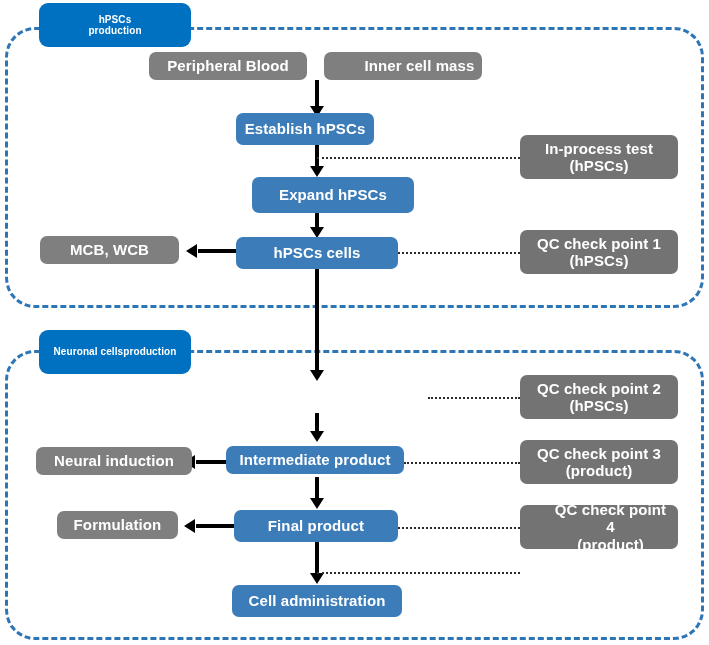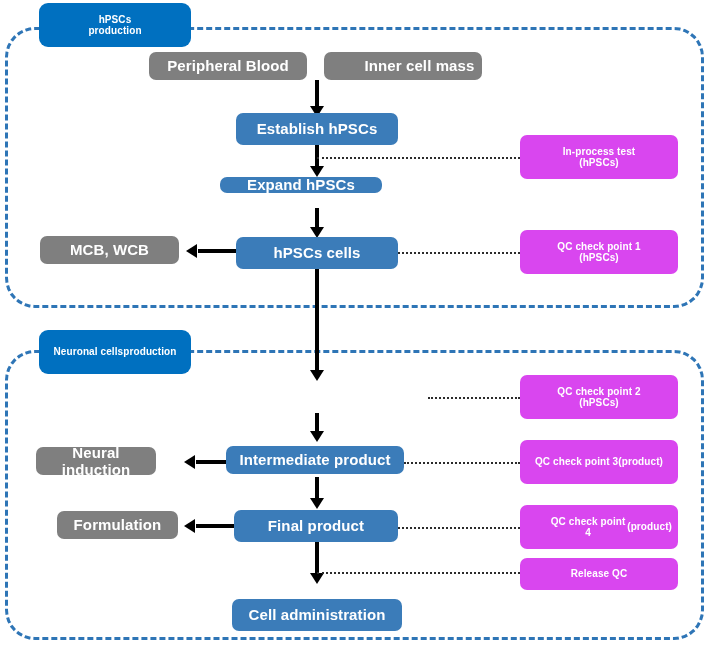--- a/index.html
+++ b/index.html
@@ -36,21 +36,21 @@
     color: #ffffff;
     font-weight: bold;
     line-height: 1.15;
     border-radius: 7px;
     letter-spacing: 0.1px;
     padding: 0 6px;
   }
   .node.blue      { background: #3B7CB9; font-size: 15px; }
   .node.blue-lbl  { background: #0070C0; font-size: 10px; border-radius: 9px; }
   .node.gray      { background: #7F7F7F; font-size: 15px; }
-  .node.orange    { background: #d946ef; font-size: 10px; align-items: center; }
+  .node.orange    { background: #737373; font-size: 15px; align-items: center; }
 
   
   .vline {
     position: absolute;
     background: #000000;
     width: 4px;
   }
   .arrow-down {
     position: absolute;
     width: 0;
@@ -136,61 +136,58 @@
 
   <div class="node blue-lbl" style="left:39px; top:330px; width:152px; height:44px; ">
     <span>Neuronal cells</span>
     <span>production</span>
   </div>
 
   <div class="node gray" style="left:149px; top:52px; width:158px; height:28px;">Peripheral Blood</div>
 
   <div class="node gray" style="left:324px; top:52px; width:158px; height:28px;padding-left:39px;">Inner cell mass</div>
 
-  <div class="node blue" style="left:236px; top:113px; width:162px; height:32px;">Establish hPSCs</div>
+  <div class="node blue" style="left:236px; top:113px; width:138px; height:32px;">Establish hPSCs</div>
 
-  <div class="node blue" style="left:220px; top:177px; width:162px; height:16px;">Expand hPSCs</div>
+  <div class="node blue" style="left:252px; top:177px; width:162px; height:36px;">Expand hPSCs</div>
 
   <div class="node blue" style="left:236px; top:237px; width:162px; height:32px;">hPSCs cells</div>
 
 
   <div class="node blue" style="left:226px; top:446px; width:178px; height:28px;">Intermediate product</div>
 
   <div class="node blue" style="left:234px; top:510px; width:164px; height:32px;">Final product</div>
 
-  <div class="node blue" style="left:232px; top:599px; width:170px; height:32px;">Cell administration</div>
+  <div class="node blue" style="left:232px; top:585px; width:170px; height:32px;">Cell administration</div>
 
   <div class="node gray" style="left:40px; top:236px; width:139px; height:28px;">MCB, WCB</div>
 
-  <div class="node gray" style="left:36px; top:447px; width:120px; height:28px;">Neural induction</div>
+  <div class="node gray" style="left:36px; top:447px; width:156px; height:28px;">Neural induction</div>
 
   <div class="node gray" style="left:57px; top:511px; width:121px; height:28px;">Formulation</div>
 
   <div class="node orange" style="left:520px; top:135px; width:158px; height:44px; flex-direction:column;">
     <span>In-process test</span>
     <span>(hPSCs)</span>
   </div>
 
   <div class="node orange" style="left:520px; top:230px; width:158px; height:44px; flex-direction:column;">
     <span>QC check point 1</span>
     <span>(hPSCs)</span>
   </div>
 
   <div class="node orange" style="left:520px; top:375px; width:158px; height:44px; flex-direction:column;">
     <span>QC check point 2</span>
     <span>(hPSCs)</span>
   </div>
 
-  <div class="node orange" style="left:520px; top:440px; width:158px; height:44px; flex-direction:row;">
+  <div class="node orange" style="left:520px; top:440px; width:158px; height:44px; flex-direction:column;">
     <span>QC check point 3</span>
     <span>(product)</span>
   </div>
 
-  <div class="node orange" style="left:520px; top:505px; width:158px; height:44px; flex-direction:row;padding-left:29px;">
+  <div class="node orange" style="left:520px; top:505px; width:158px; height:44px; flex-direction:column;padding-left:29px;">
     <span>QC check point 4</span>
     <span>(product)</span>
   </div>
 
-  <div class="node orange" style="left:520px; top:558px; width:158px; height:32px;">
-    <span>Release QC</span>
-  </div>
 
 </div>
 
 </body></html>

